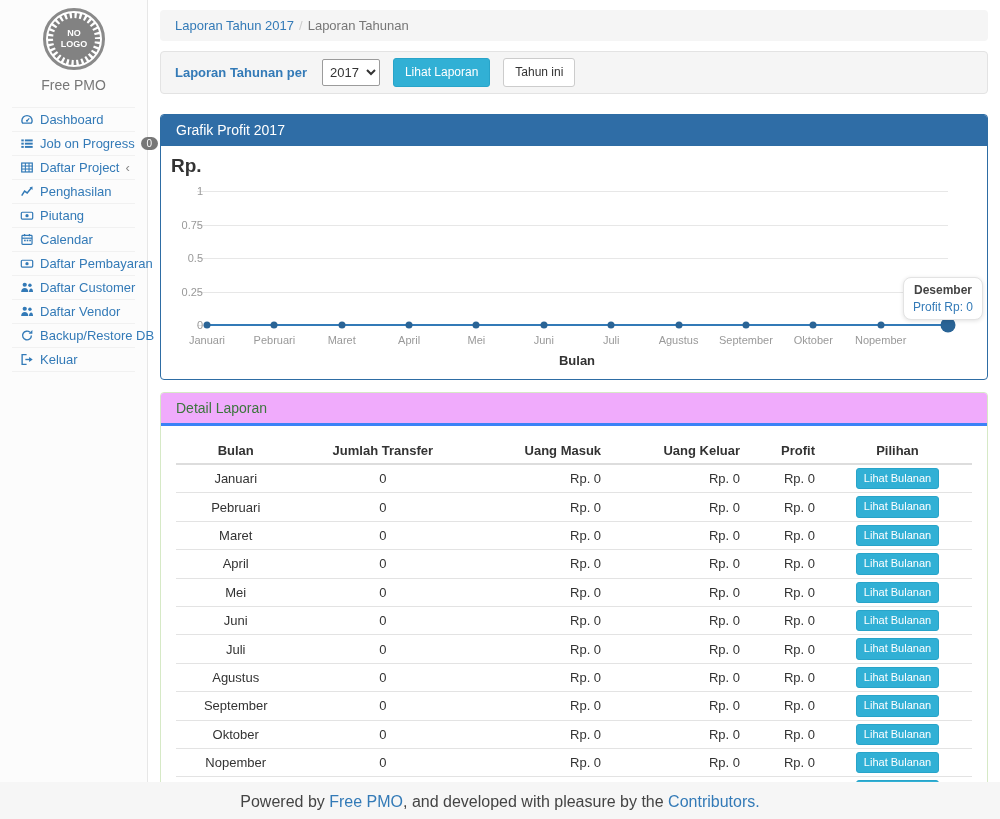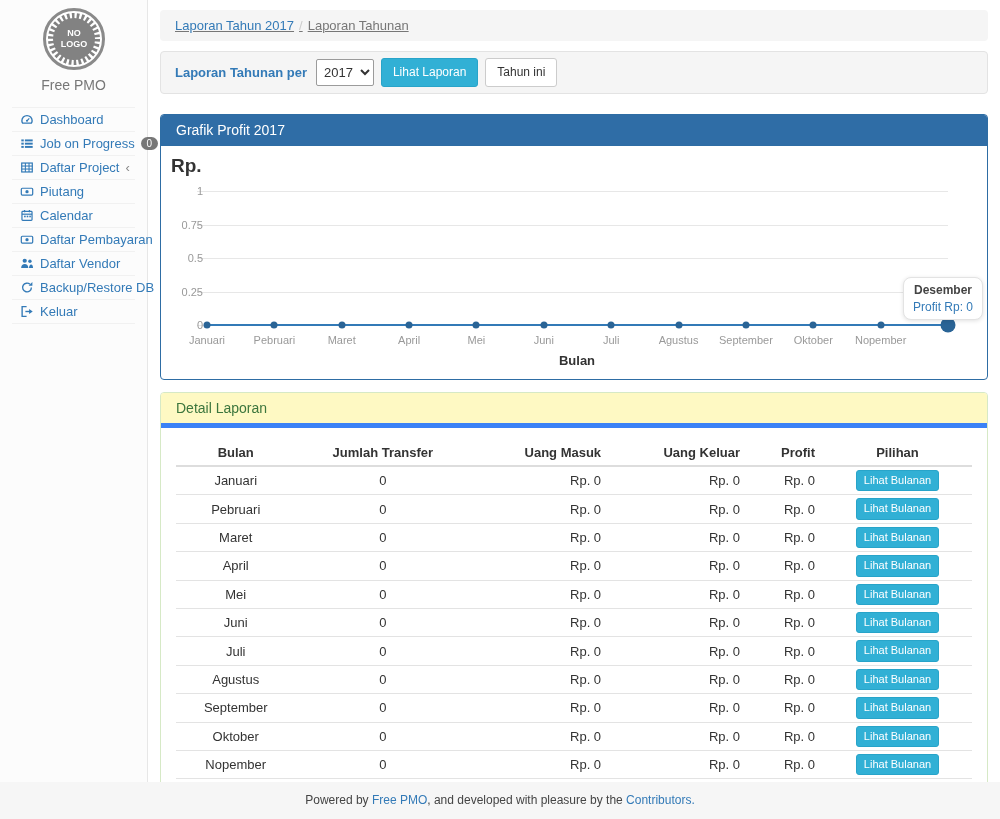--- a/index.html
+++ b/index.html
@@ -29,46 +29,46 @@
     margin-left:auto; background:#777; color:#fff; border-radius:9px;
     font-size:10px; line-height:13px; min-width:17px; text-align:center; padding:0 4px;
   }
   .mi-chevron { margin-left:auto; color:#888; font-size:13px; }
 
   
   .main { position:absolute; left:148px; top:0; width:852px; }
   .container { width:828px; margin:10px auto 0 12px; }
 
   .breadcrumb {
-    background:#f5f5f5; border-radius:4px; padding:8px 15px; font-size:13px; color:#777;text-decoration:underline;
+    background:#f5f5f5; border-radius:4px; padding:8px 15px; font-size:13px; color:#777;
   }
   .breadcrumb a { color:#337ab7; }
   .breadcrumb .sep { color:#ccc; padding:0 5px; }
 
   .well {
     margin-top:10px; background:#f5f5f5; border:1px solid #e3e3e3; border-radius:4px;
-    padding:8px 14px; display:flex; align-items:center; gap:7px; height:43px;
+    padding:8px 14px; display:flex; align-items:center; gap:13px; height:43px;
   }
   .well .filter-label { color:#337ab7; font-weight:bold; font-size:13px; margin-right:2px; }
   .year-select {
     height:27px; width:58px; border:1px solid #9b9b9b; border-radius:2px; background:#fff;
     font-size:13px; font-family:"Liberation Sans",sans-serif; color:#333; padding:2px 3px;
   }
   .btn { border-radius:3px; font-size:12px; padding:5px 11px; cursor:pointer;
          font-family:"Liberation Sans",sans-serif; line-height:1.4; }
   .btn-info { background:#31b0d5; border:1px solid #28a4c9; color:#fff; }
   .btn-default { background:#fff; border:1px solid #ccc; color:#333; }
 
   
   .panel { border-radius:4px; margin-top:12px; background:#fff; }
   .panel-heading { padding:7px 15px; font-size:14px; border-radius:3px 3px 0 0; }
   .panel-primary { border:1px solid #2e6da4;margin-top:20px; }
   .panel-primary .panel-heading { background:#2f6da6; color:#fff; border-bottom:1px solid #2e6da4; }
   .panel-success { border:1px solid #d6e9c6; }
-  .panel-success .panel-heading { background:#fef9c3; color:#3c763d; border-bottom:5px solid #3b82f6; }
+  .panel-success .panel-heading { background:#f0abfc; color:#3c763d; border-bottom:3px solid #3b82f6; }
 
   
   .chart-body { position:relative; height:233px; }
   .y-axis-title { position:absolute; left:10px; top:9px; font-weight:bold; font-size:19px; color:#333; }
   .gridline { position:absolute; height:1px; background:#e7e7e7; }
   .ytick { position:absolute; color:#999; font-size:11px; width:32px; left:10px;
            text-align:right; transform:translateY(-50%); }
   .chart-line { position:absolute; height:2px; background:#337ab7; }
   .dot { position:absolute; border-radius:50%; background:#2a6496; transform:translate(-50%,-50%); }
   .xlabel { position:absolute; color:#999; font-size:11px; transform:translateX(-50%); top:188px; white-space:nowrap; }
@@ -86,21 +86,21 @@
   table.report { width:100%; border-collapse:collapse; font-size:13px; }
   table.report th { border-bottom:2px solid #ddd; padding:5px 8px; font-weight:bold; }
   table.report td { border-top:1px solid #e3e3e3; padding:3px 8px; height:24px; }
   .al-c { text-align:center; } .al-r { text-align:right; }
   .btn-xs { font-size:11px; padding:2px 7px; }
   tr.total-row td { font-weight:bold; }
 
   
   .footer {
     position:absolute; left:0; top:782px; width:1000px; height:37px;
-    background:#f6f6f6; text-align:center; padding-top:11px; font-size:12px; color:#444;
+    background:#f6f6f6; text-align:center; padding-top:11px; font-size:16px; color:#444;
   }
   .footer a { color:#337ab7; }
 </style>
 </head>
 <body>
 
 <div class="sidebar">
   <div class="logo-area">
     <svg width="64" height="64" viewBox="0 0 64 64">
       <circle cx="32" cy="32" r="29.5" fill="#fff" stroke="#8a8a8a" stroke-width="3"></circle>
@@ -145,20 +145,29 @@
             <line x1="6" y1="2.5" x2="6" y2="13.5" stroke="#337ab7" stroke-width="1.3"></line>
             <line x1="10.5" y1="2.5" x2="10.5" y2="13.5" stroke="#337ab7" stroke-width="1.3"></line>
           </svg>
         </span>
         <span>Daftar Project</span>
         <span class="mi-chevron">‹</span>
       </li>
       <li class="menu-item">
         <span class="mi-icon">
           <svg width="14" height="13" viewBox="0 0 16 16">
+            <polyline points="1.5,13 1.5,13 5,7.5 8.2,9.8 13.8,3" fill="none" stroke="#337ab7" stroke-width="1.8"></polyline>
+            <polygon points="14.8,1.8 14.8,6 11.2,3.2" fill="#337ab7"></polygon>
+          </svg>
+        </span>
+        <span>Penghasilan</span>
+      </li>
+      <li class="menu-item">
+        <span class="mi-icon">
+          <svg width="14" height="13" viewBox="0 0 16 16">
             <rect x="1" y="4" width="14" height="8.4" rx="1.2" fill="none" stroke="#337ab7" stroke-width="1.5"></rect>
             <circle cx="8" cy="8.2" r="2" fill="#337ab7"></circle>
           </svg>
         </span>
         <span>Piutang</span>
       </li>
       <li class="menu-item">
         <span class="mi-icon">
           <svg width="14" height="13" viewBox="0 0 16 16">
             <rect x="1.8" y="3" width="12.4" height="11" rx="1" fill="none" stroke="#337ab7" stroke-width="1.5"></rect>
@@ -173,20 +182,31 @@
         <span>Calendar</span>
       </li>
       <li class="menu-item">
         <span class="mi-icon">
           <svg width="14" height="13" viewBox="0 0 16 16">
             <rect x="1" y="4" width="14" height="8.4" rx="1.2" fill="none" stroke="#337ab7" stroke-width="1.5"></rect>
             <circle cx="8" cy="8.2" r="2" fill="#337ab7"></circle>
           </svg>
         </span>
         <span>Daftar Pembayaran</span>
+      </li>
+      <li class="menu-item">
+        <span class="mi-icon">
+          <svg width="14" height="13" viewBox="0 0 16 16">
+            <circle cx="5.2" cy="4.6" r="2.6" fill="#337ab7"></circle>
+            <path d="M0.8 13.4c0-3.2 2-4.8 4.4-4.8s4.4 1.6 4.4 4.8z" fill="#337ab7"></path>
+            <circle cx="11.6" cy="5.2" r="2.1" fill="#337ab7"></circle>
+            <path d="M10.4 13.4c.2-2.6 1.2-4.2 2.6-4.2 1.6 0 2.4 2 2.4 4.2z" fill="#337ab7"></path>
+          </svg>
+        </span>
+        <span>Daftar Customer</span>
       </li>
       <li class="menu-item">
         <span class="mi-icon">
           <svg width="14" height="13" viewBox="0 0 16 16">
             <circle cx="5.2" cy="4.6" r="2.6" fill="#337ab7"></circle>
             <path d="M0.8 13.4c0-3.2 2-4.8 4.4-4.8s4.4 1.6 4.4 4.8z" fill="#337ab7"></path>
             <circle cx="11.6" cy="5.2" r="2.1" fill="#337ab7"></circle>
             <path d="M10.4 13.4c.2-2.6 1.2-4.2 2.6-4.2 1.6 0 2.4 2 2.4 4.2z" fill="#337ab7"></path>
           </svg>
         </span>

